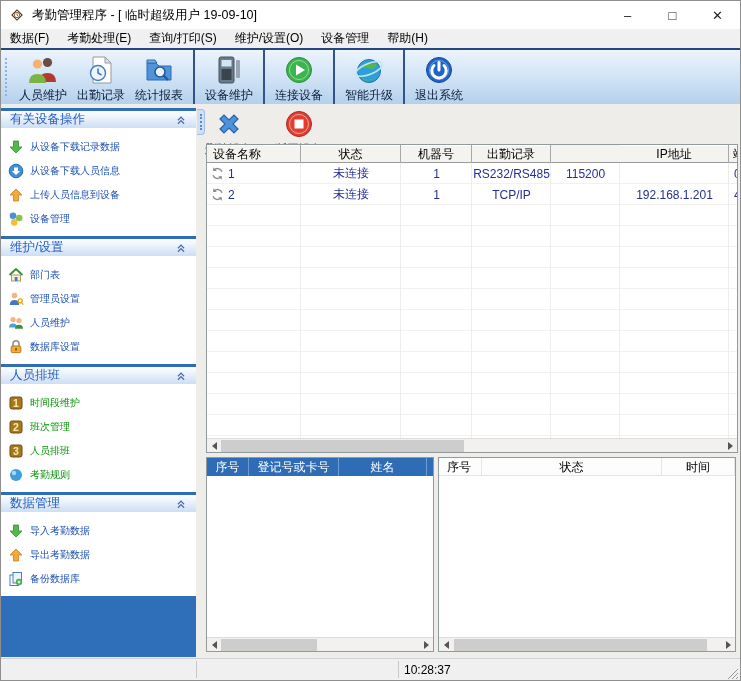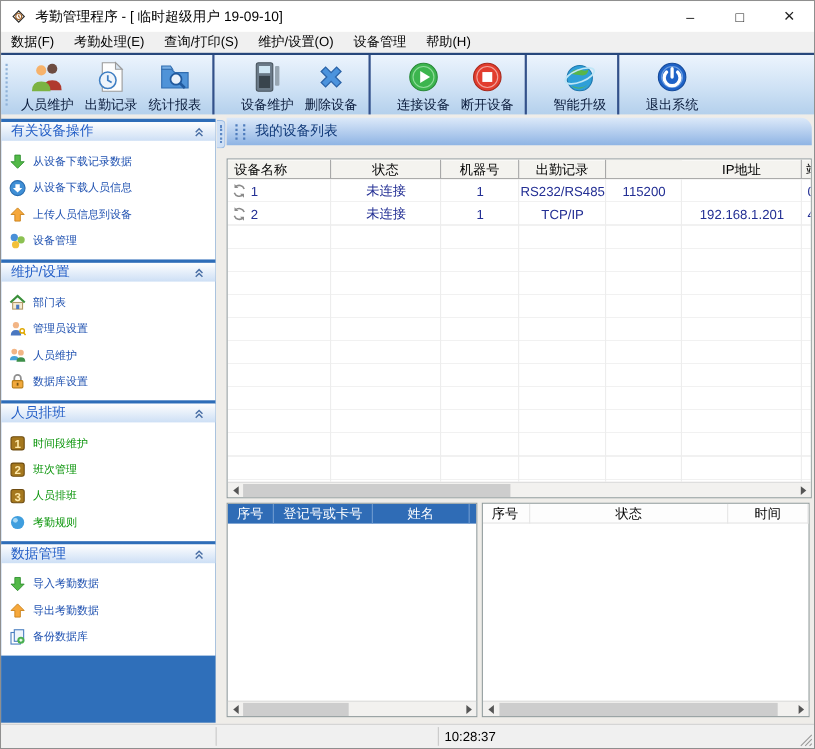--- a/index.html
+++ b/index.html
@@ -17,21 +17,21 @@
 
   
   .menubar{position:absolute;top:28px;left:0;right:0;height:19px;background:#f0f0f0;display:flex;align-items:center;}
   .menu-item{font-size:12px;padding:0 9px;color:#000;height:19px;line-height:19px;white-space:nowrap;}
 
   
   .toolbar{position:absolute;top:47px;left:0;right:0;height:56px;border-top:2px solid #27477c;
     background:linear-gradient(#ecf4fd,#cfe2f5 55%,#b4d0ec);display:flex;align-items:stretch;padding-left:3px;}
   .tb-grip{width:4px;margin:8px 3px 8px 1px;border-left:2px dotted #8fb2d8;}
   .tgroup{display:flex;align-items:stretch;padding:0 2px;}
-  .tgroup + .tgroup{border-left:2px solid #33518a;margin-left:3px;padding-left:19px;}
+  .tgroup + .tgroup{border-left:2px solid #33518a;margin-left:3px;padding-left:5px;flex-direction:column;}
   .tbtn{width:58px;display:flex;flex-direction:column;align-items:center;padding-top:4px;}
   .ticon{width:32px;height:32px;flex:none;}
   .ticon svg{width:32px;height:32px;display:block;}
   .tlabel{font-size:12px;color:#091a3a;margin-top:1px;white-space:nowrap;}
 
   
   .sidebar{position:absolute;left:0;top:107px;width:195px;bottom:23px;background:#2f6fba;overflow:hidden;}
   .section{background:#fff;}
   .section-topline{height:3px;background:#2e6db8;}
   .section-header{height:17px;background:linear-gradient(#fefefe,#cddff5);display:flex;align-items:center;justify-content:space-between;padding:0 8px 0 9px;}
@@ -432,25 +432,20 @@
             </span>
             <span class="lbl blue">备份数据库</span>
           </div>
         </div>
       </div>
     </div>
   <div class="splitter-tab">
       <i></i>
     </div>
 
-  <div class="main-header">
-    <span class="mh-grip"></span>
-    <span class="mh-grip2"></span>
-    <span class="main-header-title">我的设备列表</span>
-  </div>
 
   <div class="device-panel">
     <div class="dt-header">
         <div class="dt-hcell left" style="width: 94px;">设备名称</div>
         <div class="dt-hcell" style="width: 100px;">状态</div>
         <div class="dt-hcell" style="width: 71px;">机器号</div>
         <div class="dt-hcell" style="width: 79px;">出勤记录</div>
         <div class="dt-hcell" style="width: 69px; margin-top: 36px;">波特率</div>
         <div class="dt-hcell" style="width: 109px;">IP地址</div>
         <div class="dt-hcell left" style="width: 62px; padding-left: 4px;">端口号</div>

